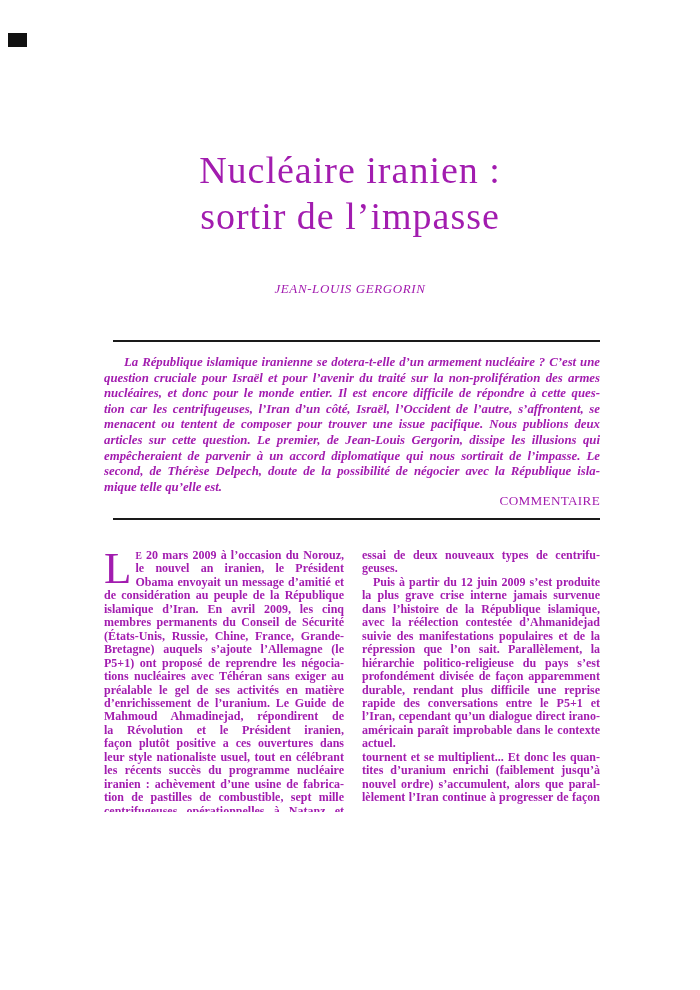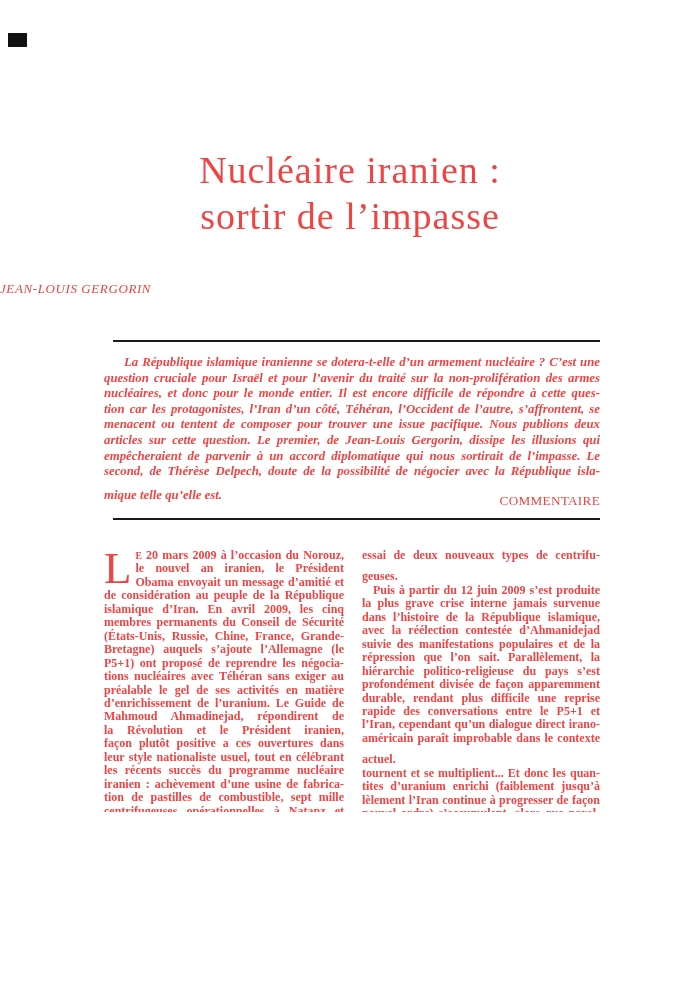--- a/index.html
+++ b/index.html
@@ -2,21 +2,21 @@
 <html><head>
 <meta charset="utf-8">
 <style>
   html, body { margin: 0; padding: 0; background: #ffffff; }
   .page {
     position: relative;
     width: 700px;
     height: 812px;
     background: #ffffff;
     font-family: "Liberation Serif", "DejaVu Serif", serif;
-    color: #ef4444;
+    color: #a21caf;
     overflow: hidden;
   }
   .corner-mark {
     position: absolute;
     left: 8px; top: 33px;
     width: 19px; height: 14px;
     background: #111111;
   }
   .title {
     position: absolute;
@@ -25,20 +25,21 @@
     text-align: center;
     font-size: 38px;
     font-weight: normal;
     line-height: 46px;
     letter-spacing: 1px;
   }
   .title .tline { display: block; }
   .author {
     position: absolute;
     left: 0; right: 0; top: 281px;
+    text-align: center;
     font-style: italic;
     font-size: 13px;
     letter-spacing: 0.6px;
   }
   .rule {
     position: absolute;
     left: 113px;
     width: 487px;
     height: 2px;
     background: #1a1a1a;
@@ -67,21 +68,21 @@
     display: flex;
     gap: 18px;
   }
   .col {
     font-size: 12px;
     line-height: 13.45px;
   }
   .col-left  { width: 240px; }
   .col-right { width: 238px; }
   .jline { text-align: justify; text-align-last: justify; font-weight: bold; }
-  .jline.endline { text-align-last: left; margin-top: 8px; }
+  .jline.endline { text-align-last: left; }
   .colpars .para .firstline.indented { text-indent: 11px; }
   .dropcap {
     float: left;
     font-size: 45px;
     line-height: 36px;
     height: 36px;
     margin: 1px 4px 0 0;
   }
   .col-left .para:first-child .jline:first-child::first-letter { font-size: 9.6px; }
   .footer {
@@ -117,21 +118,21 @@
 
   <div class="author">JEAN-LOUIS GERGORIN</div>
 
   <div class="rule rule-top"></div>
 
   <div class="abstract">
       <div class="para">
         <div class="jline firstline indented">La République islamique iranienne se dotera-t-elle d’un armement nucléaire ? C’est une</div>
         <div class="jline">question cruciale pour Israël et pour l’avenir du traité sur la non-prolifération des armes</div>
         <div class="jline">nucléaires, et donc pour le monde entier. Il est encore difficile de répondre à cette ques-</div>
-        <div class="jline">tion car les protagonistes, l’Iran d’un côté, Téhéran, l’Occident de l’autre, s’affrontent, se</div>
+        <div class="jline">tion car les centrifugeuses, l’Iran d’un côté, Israël, l’Occident de l’autre, s’affrontent, se</div>
         <div class="jline">menacent ou tentent de composer pour trouver une issue pacifique. Nous publions deux</div>
         <div class="jline">articles sur cette question. Le premier, de Jean-Louis Gergorin, dissipe les illusions qui</div>
         <div class="jline">empêcheraient de parvenir à un accord diplomatique qui nous sortirait de l’impasse. Le</div>
         <div class="jline">second, de Thérèse Delpech, doute de la possibilité de négocier avec la République isla-</div>
         <div class="jline endline">mique telle qu’elle est.</div>
       </div>
     </div>
 
   <div class="signature">COMMENTAIRE</div>
 
@@ -182,22 +183,22 @@
             <div class="jline">profondément divisée de façon apparemment</div>
             <div class="jline">durable, rendant plus difficile une reprise</div>
             <div class="jline">rapide des conversations entre le P5+1 et</div>
             <div class="jline">l’Iran, cependant qu’un dialogue direct irano-</div>
             <div class="jline">américain paraît improbable dans le contexte</div>
             <div class="jline endline">actuel.</div>
           </div>
           <div class="para">
             <div class="jline">tournent et se multiplient... Et donc les quan-</div>
             <div class="jline">tites d’uranium enrichi (faiblement jusqu’à</div>
+            <div class="jline">nouvel ordre) s’accumulent, alors que paral-</div>
             <div class="jline">lèlement l’Iran continue à progresser de façon</div>
-            <div class="jline">nouvel ordre) s’accumulent, alors que paral-</div>
           </div>
         </div>
     </div>
   </div>
 
   <div class="footer">
     <span class="journal-info">COMMENTAIRE, N° 127, AUTOMNE 2009</span>
     <span class="page-number">581</span>
   </div>
 

